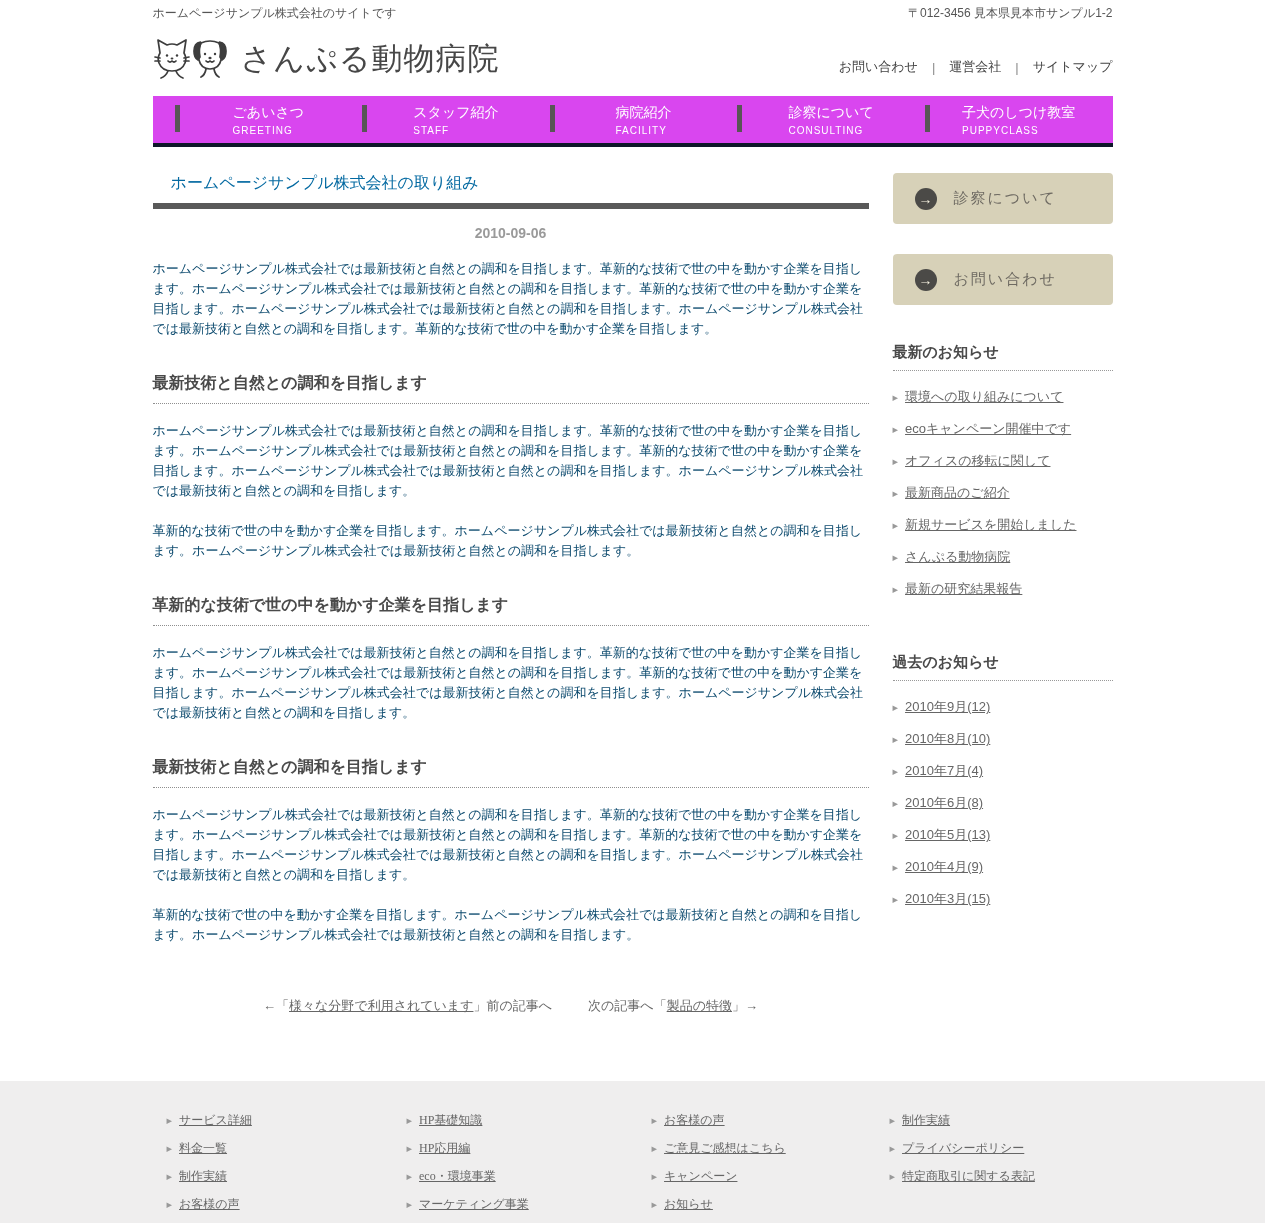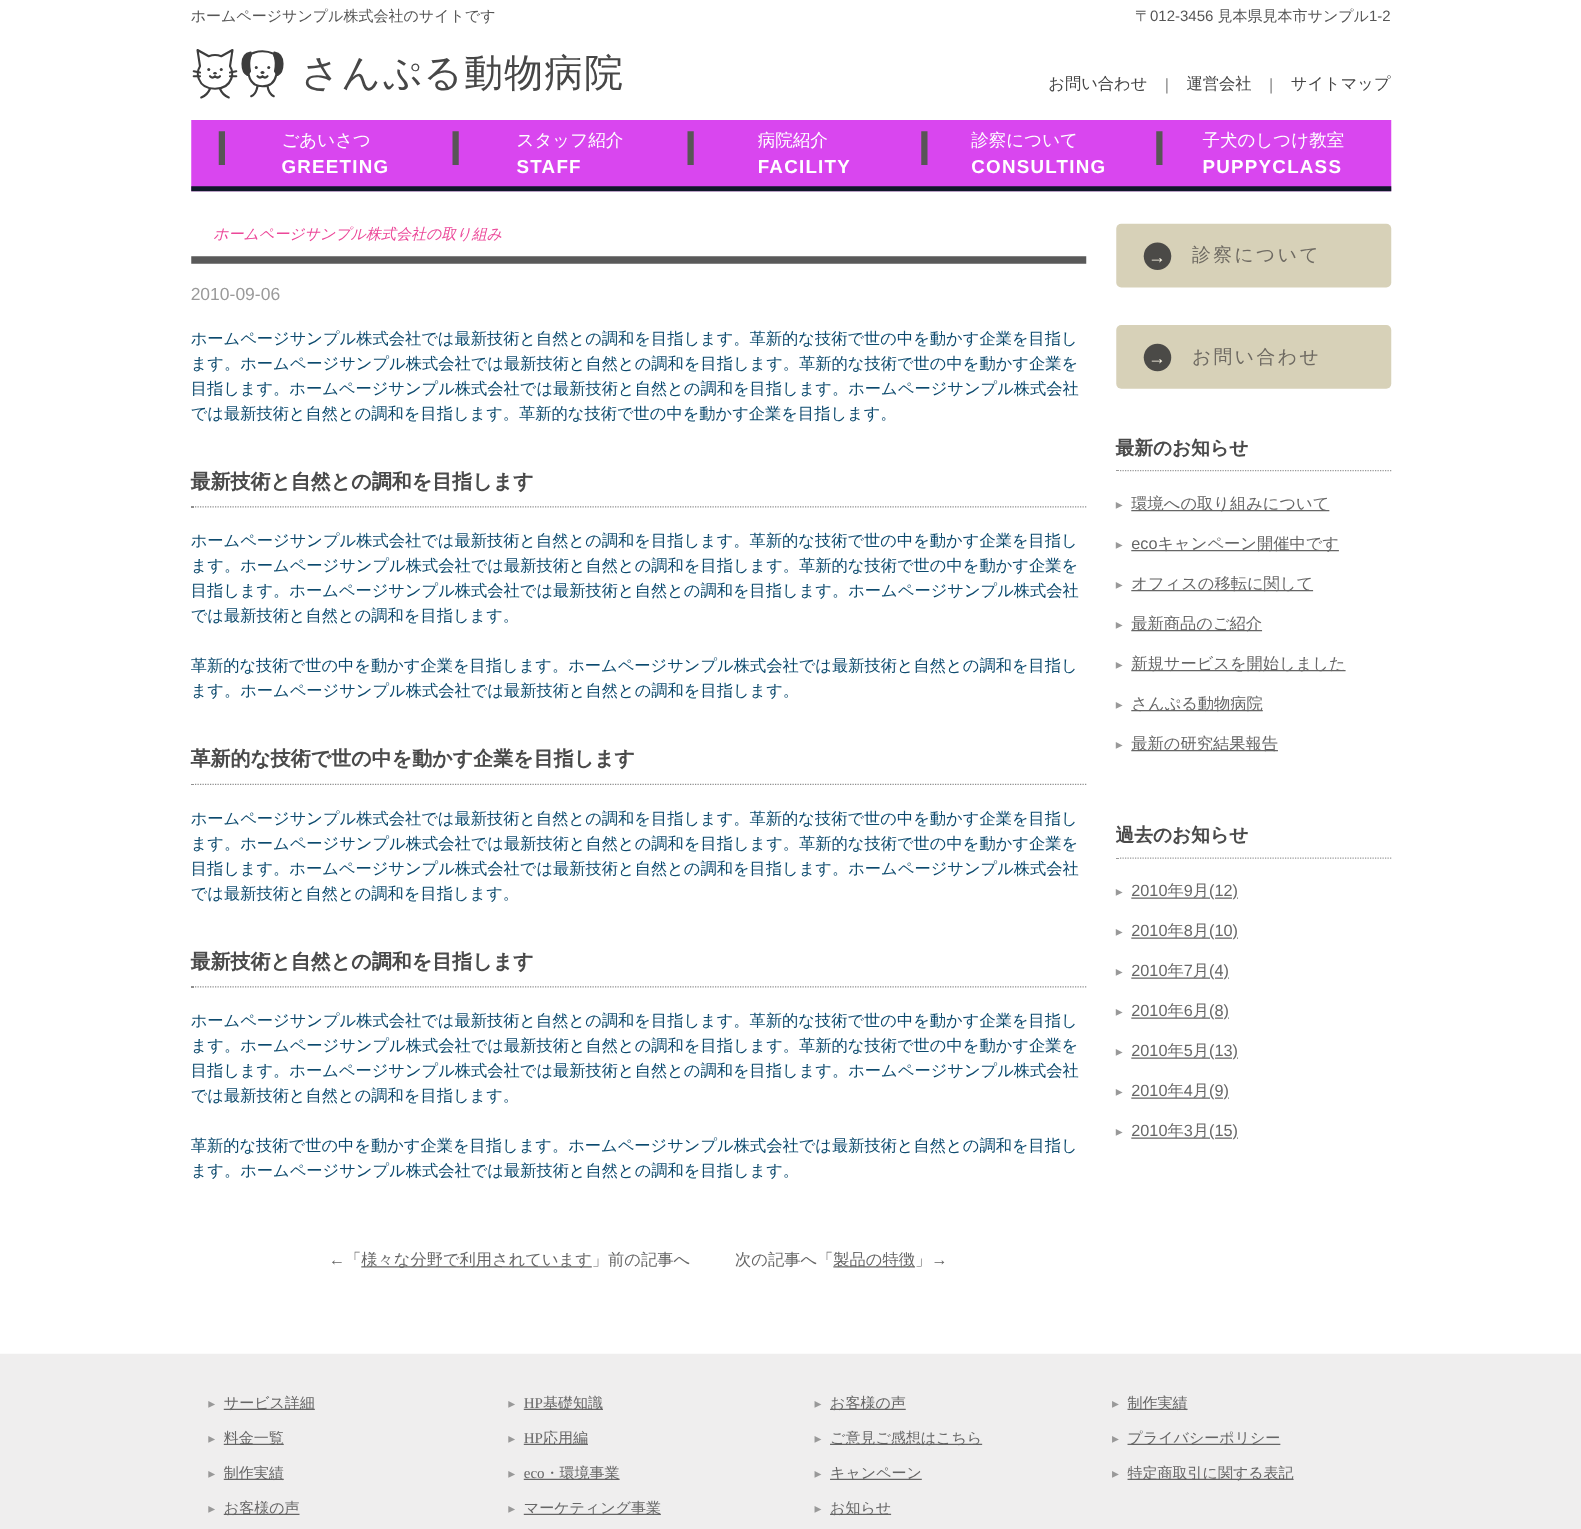--- a/index.html
+++ b/index.html
@@ -24,31 +24,31 @@
   .header-links { display:flex; align-items:center; font-size:13px; color:#555; padding-top:16px; }
   .header-link { cursor:pointer; text-decoration:none; color:#444; }
   .hsep { color:#8a8a8a; margin:0 14px; }
 
   
   .nav { background:#d946ef; border-bottom:4px solid #0f172a; display:flex; padding-left:22px; }
   .nav-item { flex:1; position:relative; padding:8px 0 7px; display:flex; flex-direction:column; align-items:center; cursor:pointer; }
   .nav-item::before { content:""; position:absolute; left:0; top:9px; width:5px; height:27px; background:#585556; }
   .nav-inner { text-align:left; }
   .nav-jp { display:block; color:#fff; font-size:14px; }
-  .nav-en { display:block; color:#fff; font-size:15px; font-weight:bold; letter-spacing:1px; margin-top:3px; }
+  .nav-en { display:block; color:#fff; font-size:10px; font-weight:normal; letter-spacing:1px; margin-top:3px; }
 
   
   .main { display:flex; padding-top:26px; padding-bottom:66px; }
   .article { width:716px; }
   .sidebar { width:220px; margin-left:24px; }
 
   
-  .article-title { font-size:12px; font-weight:normal; color:#ec4899; margin:0 0 9px; padding-left:18px;font-style:italic; }
+  .article-title { font-size:16px; font-weight:normal; color:#0369a1; margin:0 0 9px; padding-left:18px; }
   .title-bar { height:6px; background:#595959; }
-  .date { text-align:left; font-size:14px; font-weight:normal; color:#9a9a9a; margin:16px 0 18px; }
+  .date { text-align:center; font-size:14px; font-weight:bold; color:#9a9a9a; margin:16px 0 18px; }
   .body-text { font-size:13px; line-height:20px; margin:0 0 20px; color:#0c4a6e; }
   .section-heading { font-size:16px; font-weight:bold; color:#4a4a4a; margin:34px 0 17px; padding-bottom:9px; border-bottom:1px dotted #8f8f8f; }
 
   .pager { margin-top:52px; text-align:center; font-size:13px; color:#666; }
   .pager-gap { display:inline-block; width:36px; }
 
   
   .side-btn { display:flex; align-items:center; height:51px; background:#d7d1b8; border-radius:4px; margin-bottom:30px; cursor:pointer; }
   .arrow-circle { flex:0 0 22px; width:22px; height:22px; border-radius:50%; background:#4b4a47; margin:0 17px 0 22px; display:flex; align-items:center; justify-content:center; }
   .arrow-circle::before { content:"→"; color:#f7f3e2; font-weight:bold; font-size:14px; line-height:1; }

